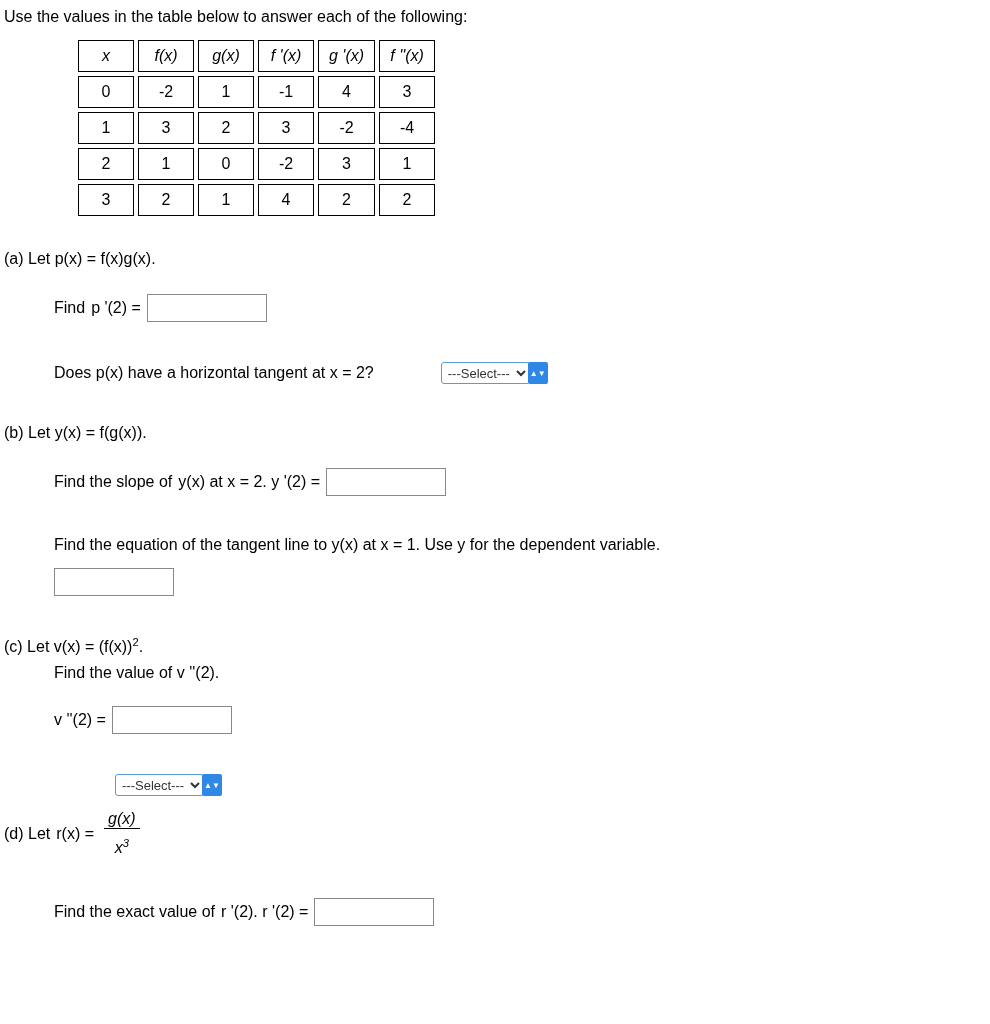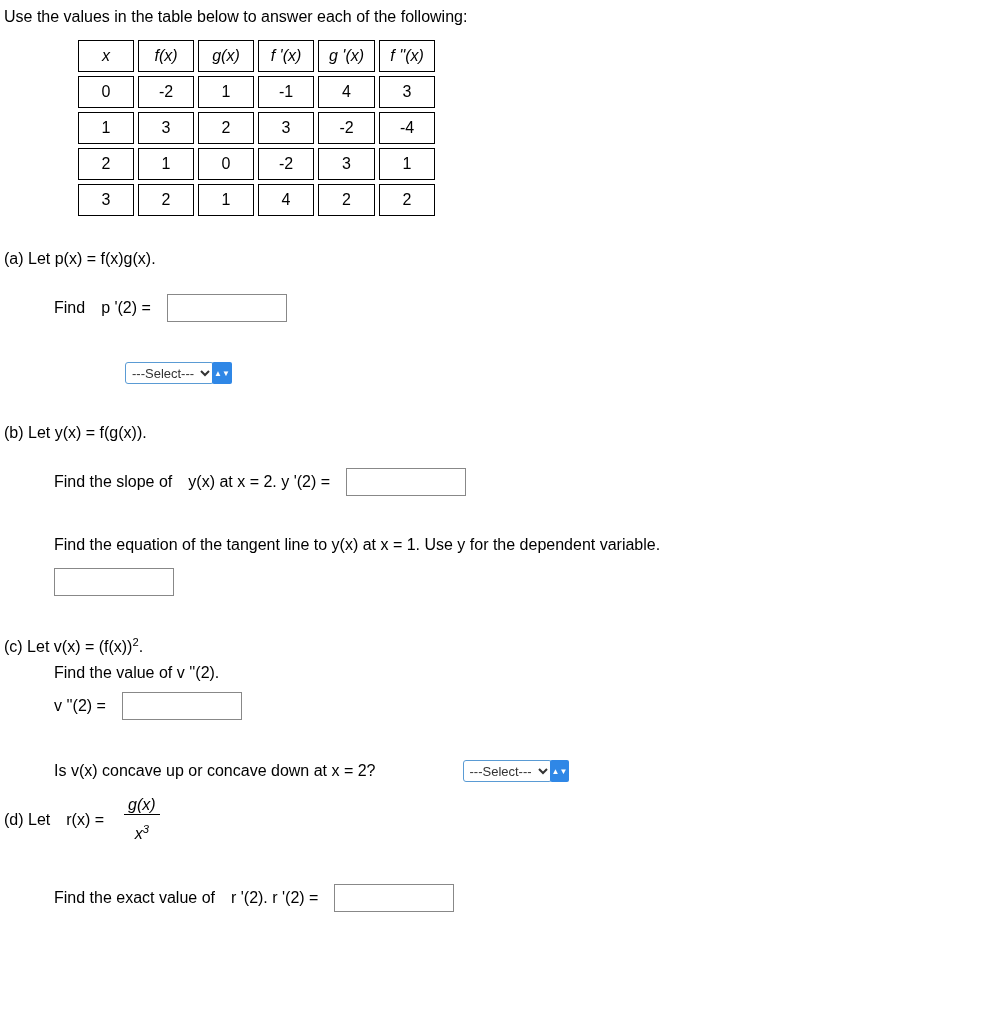--- a/index.html
+++ b/index.html
@@ -25,21 +25,21 @@
     text-align: center;
     min-width: 34px;
     font-style: normal;
   }
   table.data td.hdr { font-style: italic; }
   .ital { }
   .sup { font-size: 0.7em; vertical-align: super; }
   .part { margin-top: 18px; }
   .indent1 { margin-left: 50px; }
   .indent3 { margin-left: 50px; }
-  .row { display: flex; align-items: center; gap: 16px; flex-wrap: wrap; }
+  .row { display: flex; align-items: center; gap: 6px; flex-wrap: wrap; }
   input.blank {
     width: 120px;
     height: 28px;
     border: 1px solid #888;
     font-size: 15px;
     padding: 2px 4px;
     box-sizing: border-box;
   }
   select.dropdown {
     font-size: 13px;
@@ -140,20 +140,21 @@
 <div class="part">
   <span>(a) Let </span>
   <span class="ital">p(x) = f(x)g(x).</span>
 </div>
 <div class="row indent1 mt">
   <span>Find </span>
   <span class="ital">p '(2) =</span>
   <input class="blank" type="text" style="">
 </div>
 <div class="row indent1 mtl">
+  <span class="ital">Does p(x) have a horizontal tangent at x = 2?</span>
   <span style="width:10px"></span>
   <span class="selwrap">
     <select class="dropdown">
       <option>---Select---</option>
     </select>
     <span class="stepicon">▲▼</span>
   </span>
 </div>
 
 <div class="part mtl">
@@ -172,26 +173,25 @@
   <input class="blank" type="text" style="">
 </div>
 
 <div class="part mtl">
   <span>(c) Let </span>
   <span class="ital">v(x) = (f(x))</span><span class="sup">2</span><span>.</span>
 </div>
 <div class="indent3" style="margin-top:8px">
   <span class="ital">Find the value of v ''(2).</span>
 </div>
-<div class="row indent3" style="margin-top:10px">
+<div class="row indent3" style="margin-top:24px">
   <span class="ital">v ''(2) =</span>
   <input class="blank" type="text" style="">
 </div>
 <div class="row indent3 mtl">
-  <span class="ital">Is v(x) concave up or concave down at x = 2?</span>
   <span style="width:10px"></span>
   <span class="selwrap">
     <select class="dropdown">
       <option>---Select---</option>
     </select>
     <span class="stepicon">▲▼</span>
   </span>
 </div>
 
 <div class="row part" style="margin-top:14px">

